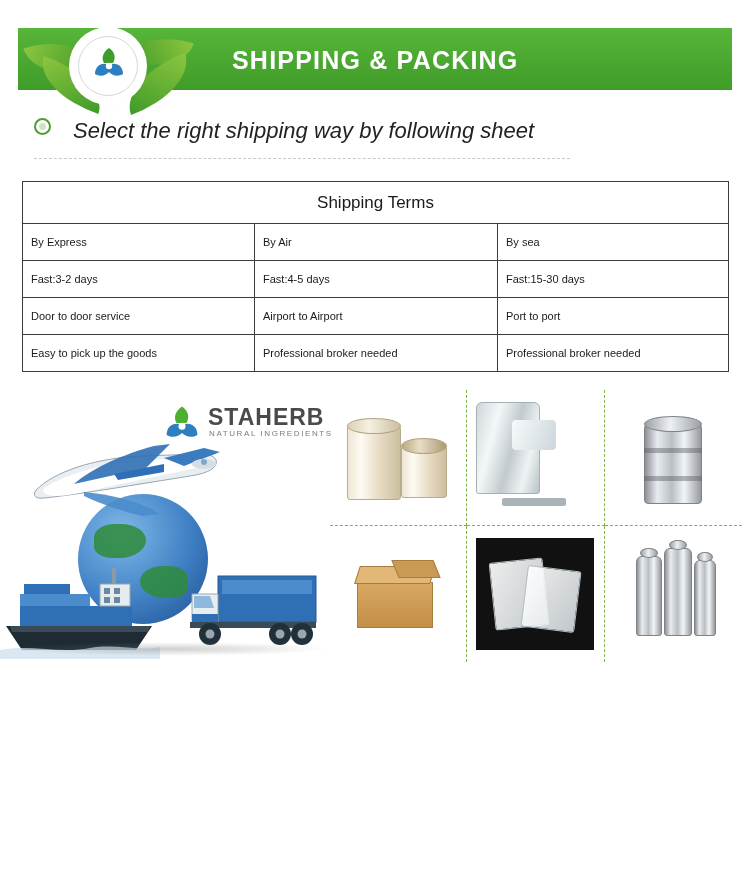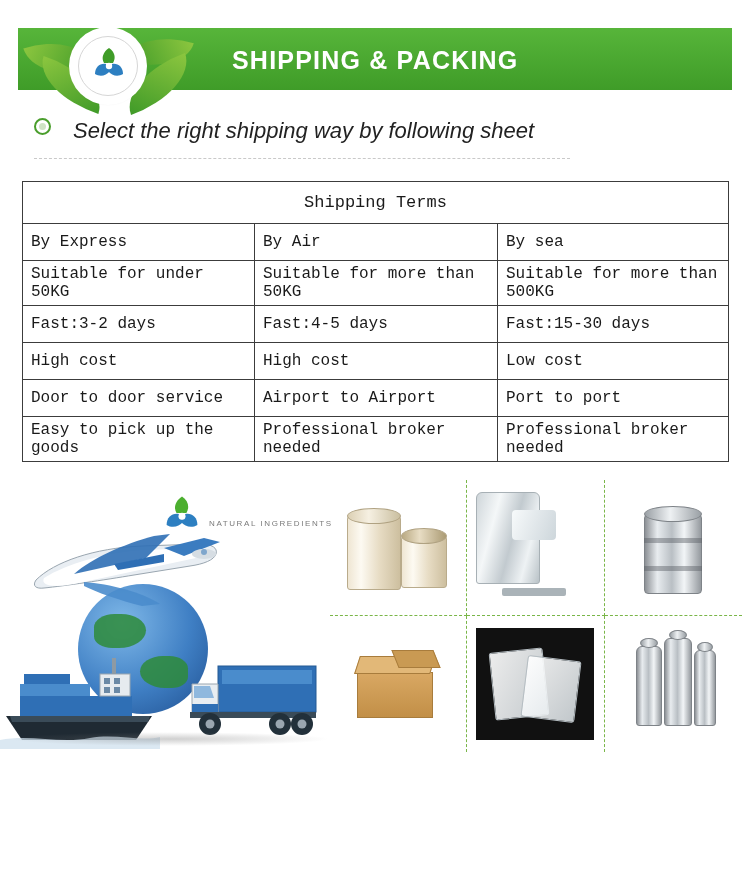--- a/index.html
+++ b/index.html
@@ -111,32 +111,31 @@
   }
   .divider {
     margin: 14px 34px 0 34px;
     border-top: 1px dashed #c9c9c9;
     height: 0;
   }
 
   
   .table-wrap {
     margin: 22px 22px 0 22px;
-    font-family: Liberation Mono, monospace;
   }
   table.ship {
     width: 706px;
     border-collapse: collapse;
     table-layout: fixed;
   }
   table.ship td {
     border: 1px solid #3c3c3c;
     height: 37px;
     padding: 4px 8px;
-    font-size: 16px;
+    font-size: 11px;
     color: #1a1a1a;
     vertical-align: middle;
   }
   table.ship td.head {
     text-align: center;
     font-size: 17px;
     height: 42px;
   }
   col.c1 { width: 232px; }
   col.c2 { width: 243px; }
@@ -321,33 +320,23 @@
       <tbody>
         <tr>
           <td class="head" colspan="3">Shipping Terms</td>
         </tr>
         <tr>
           <td>By Express</td>
           <td>By Air</td>
           <td>By sea</td>
         </tr>
         <tr>
-          <td>Suitable for under 50KG</td>
-          <td>Suitable for more than 50KG</td>
-          <td>Suitable for more than 500KG</td>
-        </tr>
-        <tr>
           <td>Fast:3-2 days</td>
           <td>Fast:4-5 days</td>
           <td>Fast:15-30 days</td>
-        </tr>
-        <tr>
-          <td>High cost</td>
-          <td>High cost</td>
-          <td>Low cost</td>
         </tr>
         <tr>
           <td>Door to door service</td>
           <td>Airport to Airport</td>
           <td>Port to port</td>
         </tr>
         <tr>
           <td>Easy to pick up the goods</td>
           <td>Professional broker needed</td>
           <td>Professional broker needed</td>
@@ -361,20 +350,21 @@
 
     <div class="left-img">
 
       <div class="staherb">
         <svg width="44" height="44" viewBox="0 0 40 40">
           <path d="M20 4 C14 8 12 14 15 19 L24 19 C27 14 26 8 20 4 Z" fill="#4caf2f"></path>
           <path d="M6 30 C6 23 11 19 17 20 L21 27 C17 32 11 33 6 30 Z" fill="#2d7fc1"></path>
           <path d="M34 30 C29 33 23 32 19 27 L23 20 C29 19 34 23 34 30 Z" fill="#2d7fc1"></path>
           <circle cx="20" cy="22" r="3.2" fill="#ffffff"></circle>
         </svg>
+        <div class="staherb-text">STAHERB</div>
         <div class="staherb-sub">NATURAL INGREDIENTS</div>
       </div>
 
       <div class="globe"></div>
 
       <svg class="plane" viewBox="0 0 215 105">
         <path d="M22 62 C40 44 80 30 128 28 L186 26 C198 26 204 30 202 36 C200 42 190 46 176 48 L120 57 C90 62 50 68 30 70 C22 71 18 68 22 62 Z" fill="#e9eef3" stroke="#9aa6b0" stroke-width="1"></path>
         <path d="M30 60 C52 46 92 34 132 32 L184 30 C194 30 198 33 196 37 L60 66 C40 70 26 68 30 60 Z" fill="#ffffff"></path>
         <path d="M60 56 C78 40 110 26 140 18 L156 16 L132 40 Z" fill="#2f6fb5" opacity=".9"></path>
         <path d="M70 64 C96 66 128 74 146 86 L128 88 C104 82 82 74 70 68 Z" fill="#4a8ccc" opacity=".9"></path>

